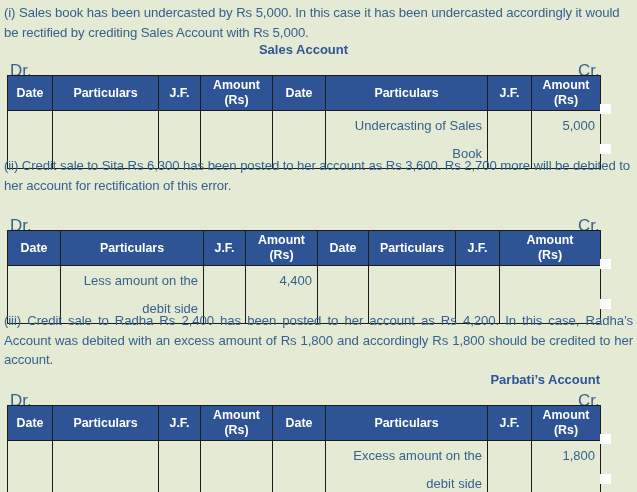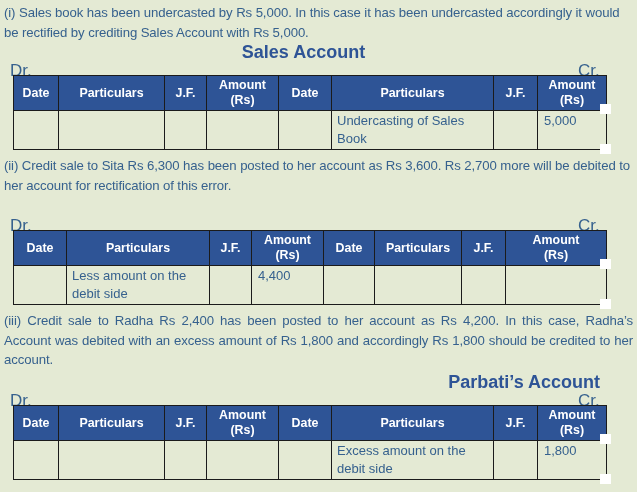--- a/index.html
+++ b/index.html
@@ -33,63 +33,63 @@
     letter-spacing: -0.1px;
   }
   .para.justify {
     text-align: justify;
     text-align-last: left;
   }
 
   
   .acct-title {
     position: absolute;
-    font-size: 18px;
+    font-size: 13px;
     font-weight: bold;
     color: #2e5496;
     text-align: center;
     letter-spacing: 0px;
   }
 
   
   .drcr {
     position: absolute;
     font-size: 17px;
     color: #36618e;
   }
 
   
   .ledger {
     position: absolute;
     border-collapse: collapse;
     table-layout: fixed;
     background: #4d7c0f;
-    margin-left: 6px;
   }
   .ledger th, .ledger td {
     border: 1px solid #1b1b1b;
     padding: 0;
     vertical-align: top;
   }
   .ledger thead th {
     background: #2e5496;
     color: #ffffff;
     font-size: 12.4px;
     font-weight: bold;
     text-align: center;
     vertical-align: middle;
     line-height: 15px;
     padding: 2px 1px;
   }
   .ledger tbody td {
     background: #e4ead4;
     font-size: 13px;
-    line-height: 18px;
+    line-height: 28px;
     color: #36618e;
     padding: 1px 5px 0 5px;
+    text-align: right;
   }
   .ledger tbody td.amt {
     padding-left: 6px;
   }
 
   
   .notch {
     position: absolute;
     background: #ffffff;
     width: 11px;

